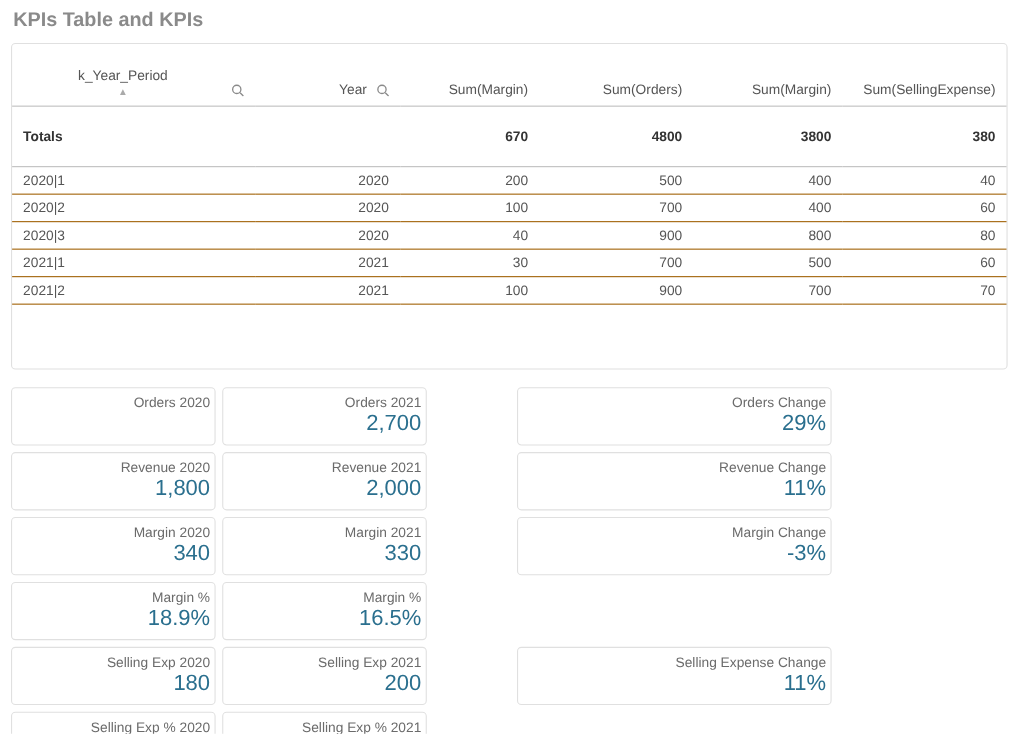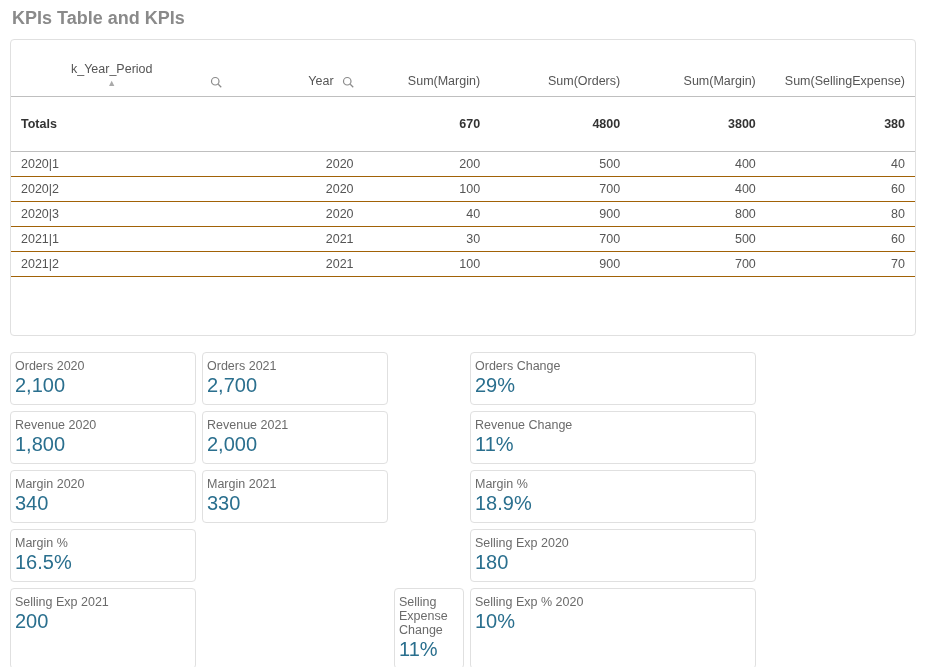--- a/index.html
+++ b/index.html
@@ -73,21 +73,21 @@
   .kpi-grid {
     display: grid;
     grid-template-columns: 186px 186px 70px 286px;
     gap: 6px 6px;
     margin: 0 10px;
   }
   .kpi {
     border: 1px solid #e0e0e0;
     border-radius: 4px;
     background: #fff;
-    text-align: left;
+    text-align: right;
     padding: 6px 4px 7px 4px;
   }
   .kpi-title {
     font-size: 12.5px;
     color: #6b6b6b;
     margin-bottom: 1px;
   }
   .kpi-value {
     font-size: 20px;
     color: #2a6f8e;
@@ -188,21 +188,20 @@
           <td>70</td>
         </tr>
       </tbody>
   </table>
   <div class="table-bottom-space"></div>
 </div>
 
 <div class="kpi-grid" id="kpi-grid">
     <div class="kpi">
       <div class="kpi-title">Orders 2020</div>
-      <div class="kpi-value">2,100</div>
     </div>
     <div class="kpi">
       <div class="kpi-title">Orders 2021</div>
       <div class="kpi-value">2,700</div>
     </div>
     <div class="spacer"></div>
     <div class="kpi">
       <div class="kpi-title">Orders Change</div>
       <div class="kpi-value">29%</div>
     </div>
@@ -222,20 +221,24 @@
     <div class="kpi">
       <div class="kpi-title">Margin 2020</div>
       <div class="kpi-value">340</div>
     </div>
     <div class="kpi">
       <div class="kpi-title">Margin 2021</div>
       <div class="kpi-value">330</div>
     </div>
     <div class="spacer"></div>
     <div class="kpi">
+      <div class="kpi-title">Margin Change</div>
+      <div class="kpi-value">-3%</div>
+    </div>
+    <div class="kpi">
       <div class="kpi-title">Margin %</div>
       <div class="kpi-value">18.9%</div>
     </div>
     <div class="kpi">
       <div class="kpi-title">Margin %</div>
       <div class="kpi-value">16.5%</div>
     </div>
     <div class="spacer"></div>
     <div class="spacer"></div>
     <div class="kpi">

